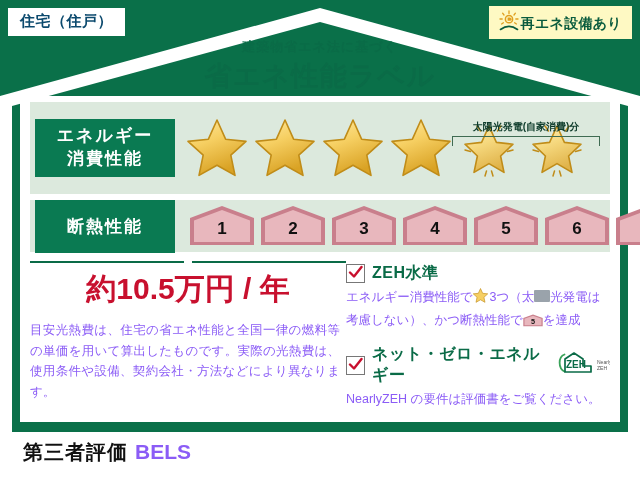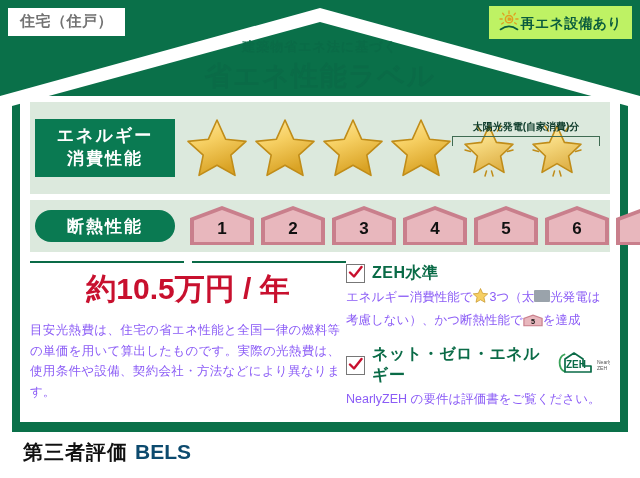--- a/index.html
+++ b/index.html
@@ -10,27 +10,27 @@
     overflow:hidden;
     position:relative;
   }
   #root{position:absolute;inset:0;}
 
   
   .house-tag{
     position:absolute;left:8px;top:8px;
     background:#ffffff;
     padding:5px 12px 6px 12px;
-    font-size:15px;font-weight:bold;color:#737373;
+    font-size:15px;font-weight:bold;color:#0c4a6e;
     letter-spacing:.5px;
     line-height:1.1;
   }
   .solar-badge{
     position:absolute;right:8px;top:6px;
-    background:#bef264;
+    background:#fef9c3;
     padding:4px 10px 4px 8px;
     display:flex;align-items:center;gap:0;
     line-height:1;
   }
   .solar-badge .lbl{font-size:14px;font-weight:bold;color:#0a5c3e;letter-spacing:.3px;}
 
   
   .roof{
     position:absolute;left:0;top:0;width:640px;height:478px;
     pointer-events:none;
@@ -68,23 +68,22 @@
     font-weight:bold;text-align:center;
     display:flex;flex-direction:column;justify-content:center;
     letter-spacing:2px;
     flex:0 0 auto;
   }
   .row-energy .row-label{
     width:140px;height:58px;margin-left:5px;
     font-size:17px;line-height:1.35;
   }
   .row-insul .row-label{
-    width:140px;height:32px;margin-left:5px;
+    width:140px;height:53px;margin-left:5px;
     font-size:17px;
-    border-radius:21px;
   }
 
   
   .stars{
     position:relative;flex:1;height:73px;
     display:flex;align-items:center;padding-left:8px;
   }
   .star{position:relative;width:68px;height:68px;flex:0 0 auto;}
   .star svg{display:block;width:68px;height:68px;}
 
@@ -164,21 +163,21 @@
   
   .footer{
     position:absolute;left:0;right:0;bottom:0;height:48px;
   }
   .bels-box{
     position:absolute;left:14px;top:6px;
     background:#fff;padding:3px 9px 4px 9px;
     display:flex;align-items:baseline;gap:7px;
   }
   .bels-jp{font-size:20px;font-weight:bold;color:#111;letter-spacing:1px;}
-  .bels-en{font-size:21px;font-weight:bold;color:#0c4a6e;letter-spacing:0px;}
+  .bels-en{font-size:21px;font-weight:bold;color:#8b5cf6;letter-spacing:0px;}
   .bldg{
     position:absolute;left:222px;top:14px;
     color:#fff;font-size:13px;letter-spacing:.5px;
   }
   .bldg .rm{margin-left:14px;}
   .f-right{
     position:absolute;right:14px;top:4px;text-align:right;color:#fff;
   }
   .f-date{font-size:15px;letter-spacing:.5px;}
   .f-id{font-size:11.5px;letter-spacing:.3px;margin-top:2px;opacity:.95;}

